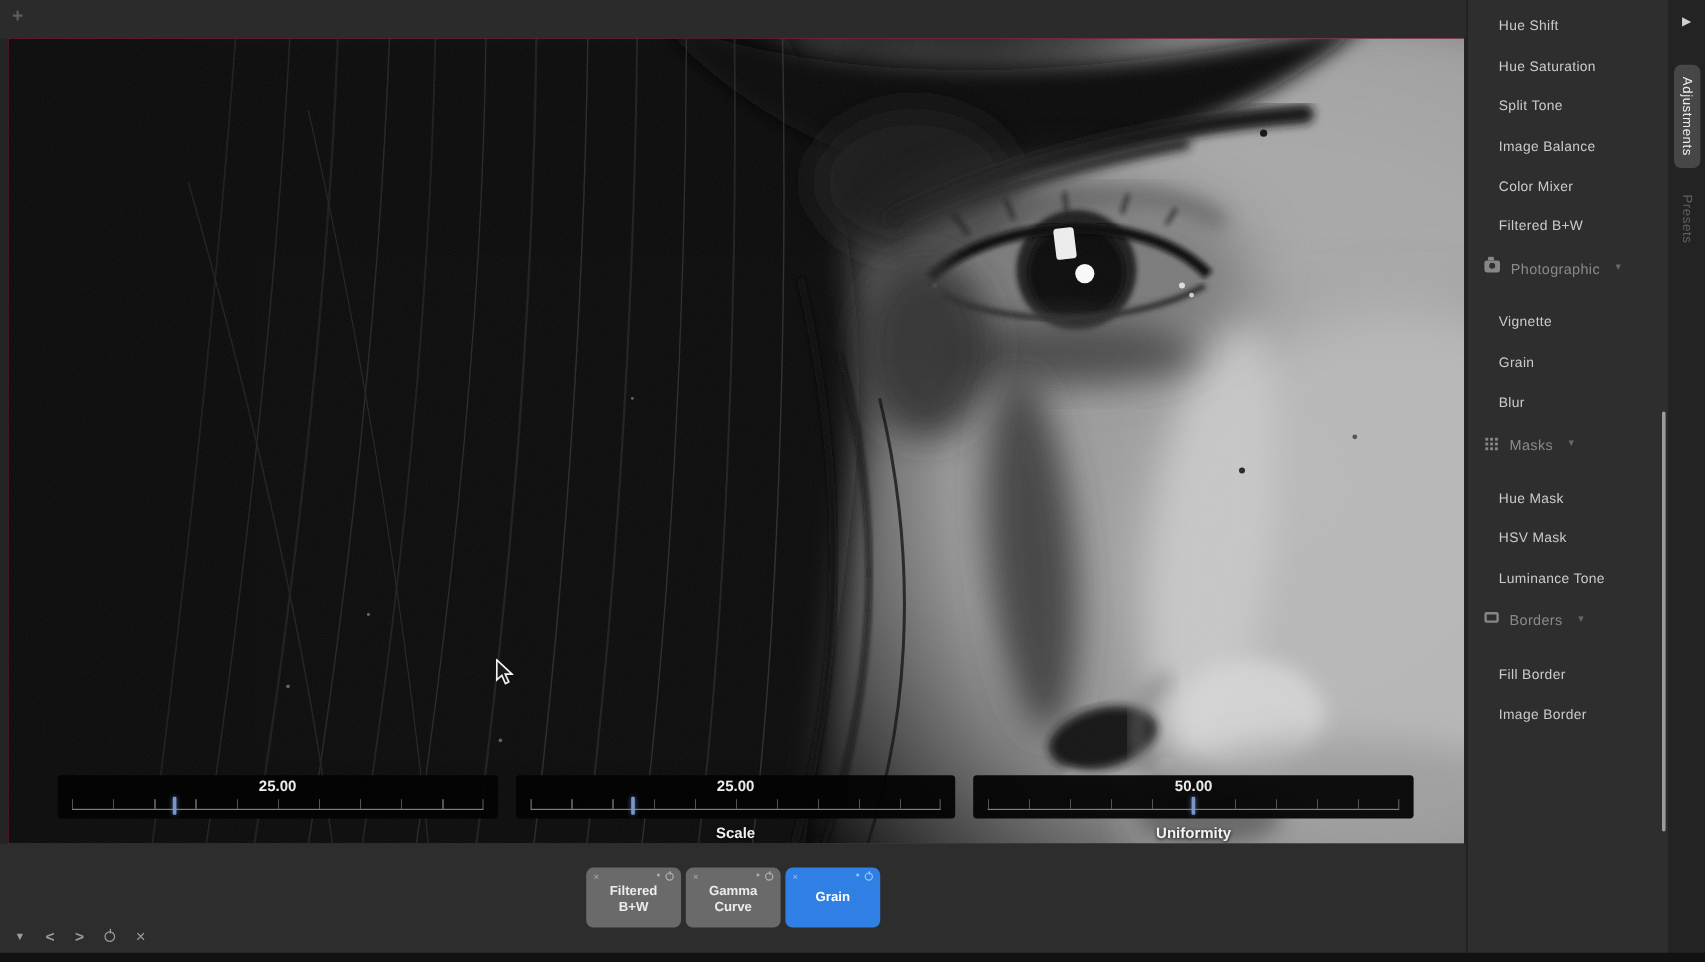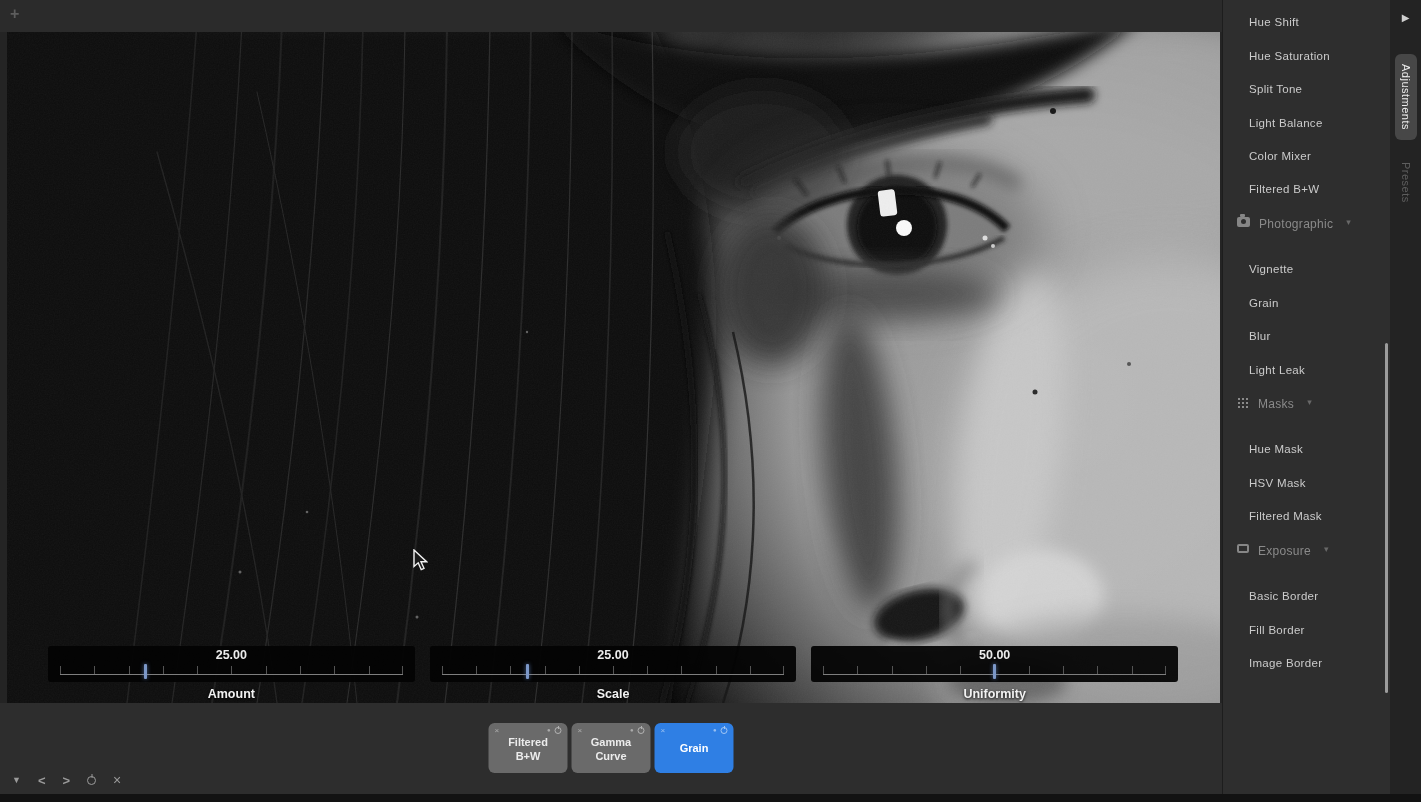--- a/index.html
+++ b/index.html
@@ -199,21 +199,20 @@
     <div class="sliders">
         <div class="swrap">
           <div class="sbox">
             <div class="sval">25.00</div>
             <div class="strack">
               <div class="sticks"></div>
               <div class="sline"></div>
               <div class="shandle" style="left: 25%; background: rgb(123, 151, 200);"></div>
             </div>
           </div>
-          <div class="slabel">Amount</div>
         </div>
         <div class="swrap">
           <div class="sbox">
             <div class="sval">25.00</div>
             <div class="strack">
               <div class="sticks"></div>
               <div class="sline"></div>
               <div class="shandle" style="left: 25%; background: rgb(123, 151, 200);"></div>
             </div>
           </div>
@@ -283,21 +282,21 @@
         <div class="srow sitem">
           <span>Hue Shift</span>
         </div>
         <div class="srow sitem">
           <span>Hue Saturation</span>
         </div>
         <div class="srow sitem">
           <span>Split Tone</span>
         </div>
         <div class="srow sitem">
-          <span>Light Balance</span>
+          <span>Image Balance</span>
         </div>
         <div class="srow sitem">
           <span>Color Mixer</span>
         </div>
         <div class="srow sitem">
           <span>Filtered B+W</span>
         </div>
         <div class="srow shead">
           <div class="gicon camera-icon"></div>
           <span>Photographic</span>
@@ -305,44 +304,38 @@
         </div>
         <div class="srow sitem">
           <span>Vignette</span>
         </div>
         <div class="srow sitem">
           <span>Grain</span>
         </div>
         <div class="srow sitem">
           <span>Blur</span>
         </div>
-        <div class="srow sitem">
-          <span>Light Leak</span>
-        </div>
         <div class="srow shead">
           <div class="gicon mask-icon"></div>
           <span>Masks</span>
           <span class="caret">▾</span>
         </div>
         <div class="srow sitem">
           <span>Hue Mask</span>
         </div>
         <div class="srow sitem">
           <span>HSV Mask</span>
         </div>
         <div class="srow sitem">
-          <span>Filtered Mask</span>
+          <span>Luminance Tone</span>
         </div>
         <div class="srow shead">
           <div class="gicon border-icon"></div>
-          <span>Exposure</span>
+          <span>Borders</span>
           <span class="caret">▾</span>
-        </div>
-        <div class="srow sitem">
-          <span>Basic Border</span>
         </div>
         <div class="srow sitem">
           <span>Fill Border</span>
         </div>
         <div class="srow sitem">
           <span>Image Border</span>
         </div>
       </div>
     <div class="sscroll"></div>
   </div>

